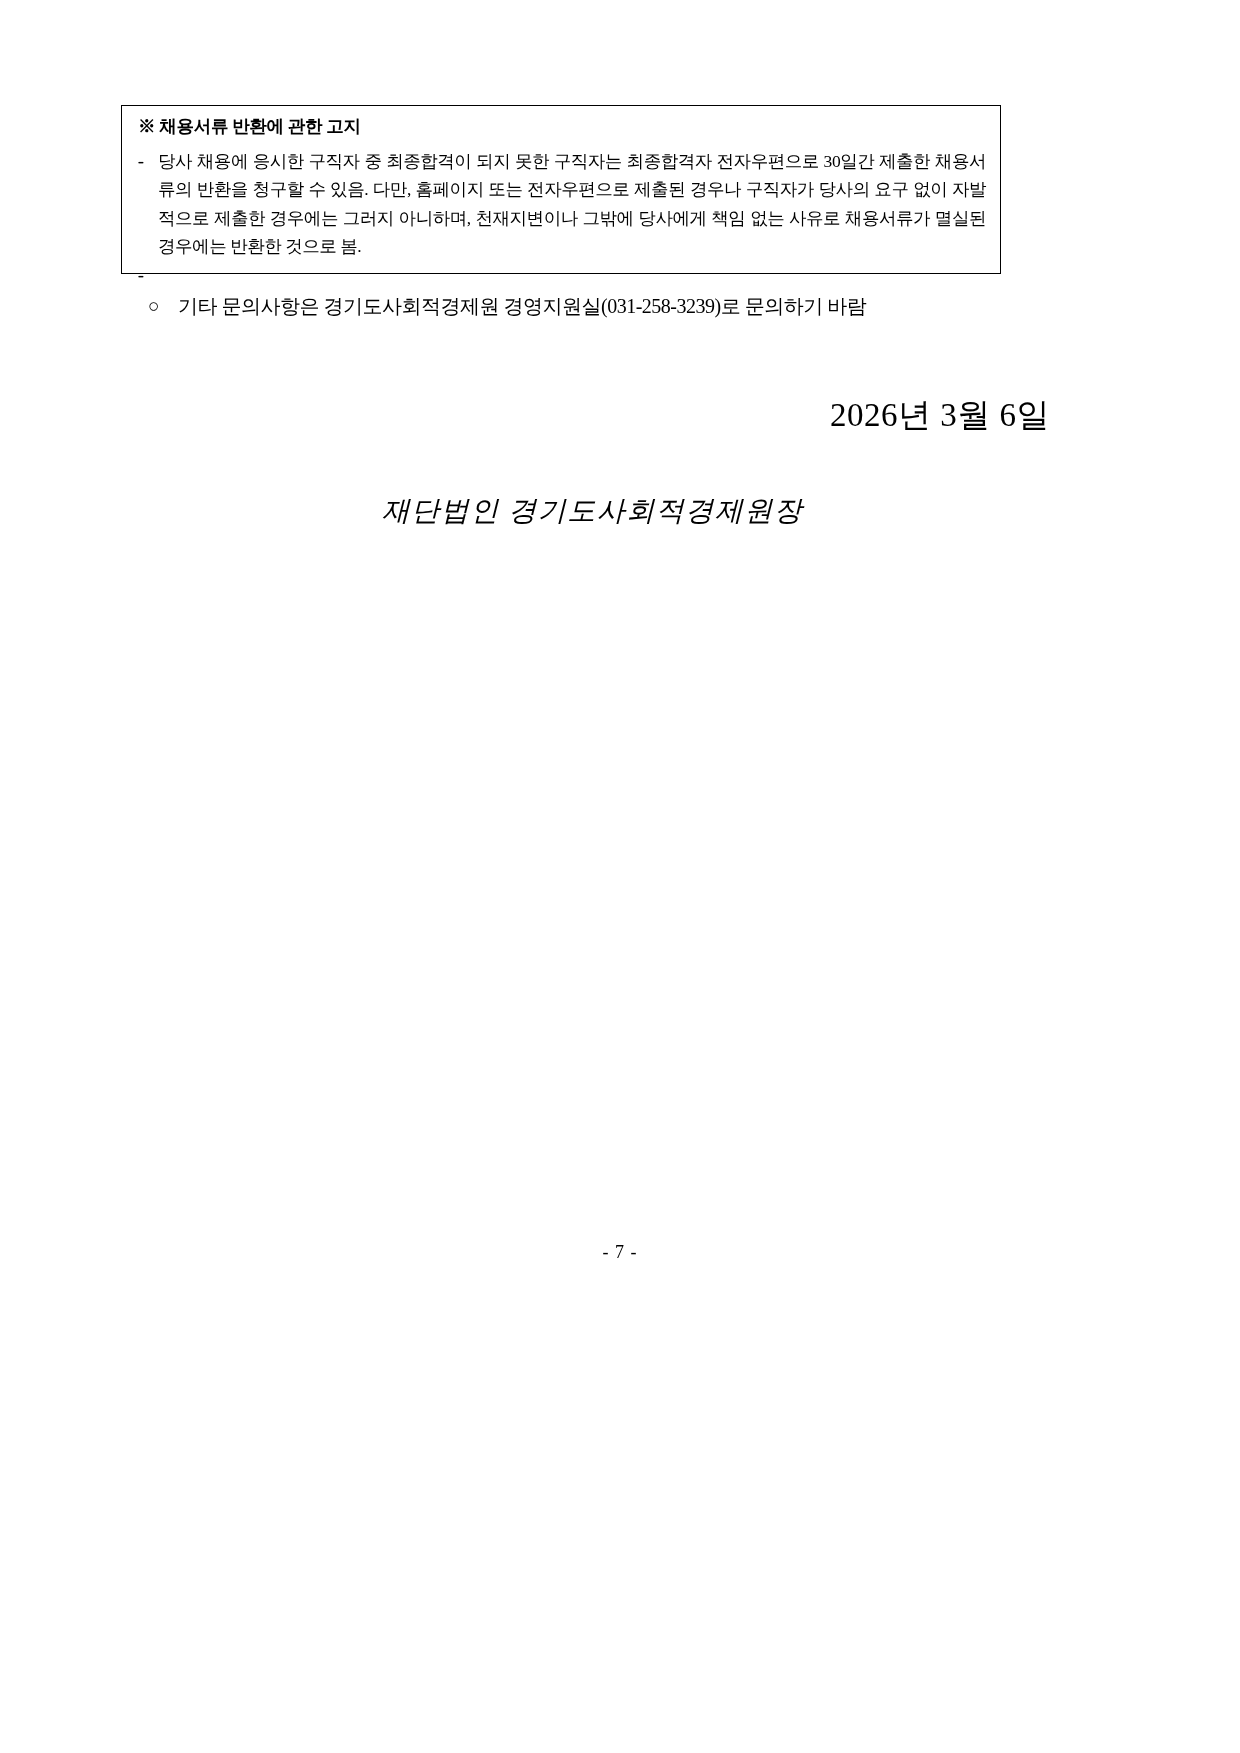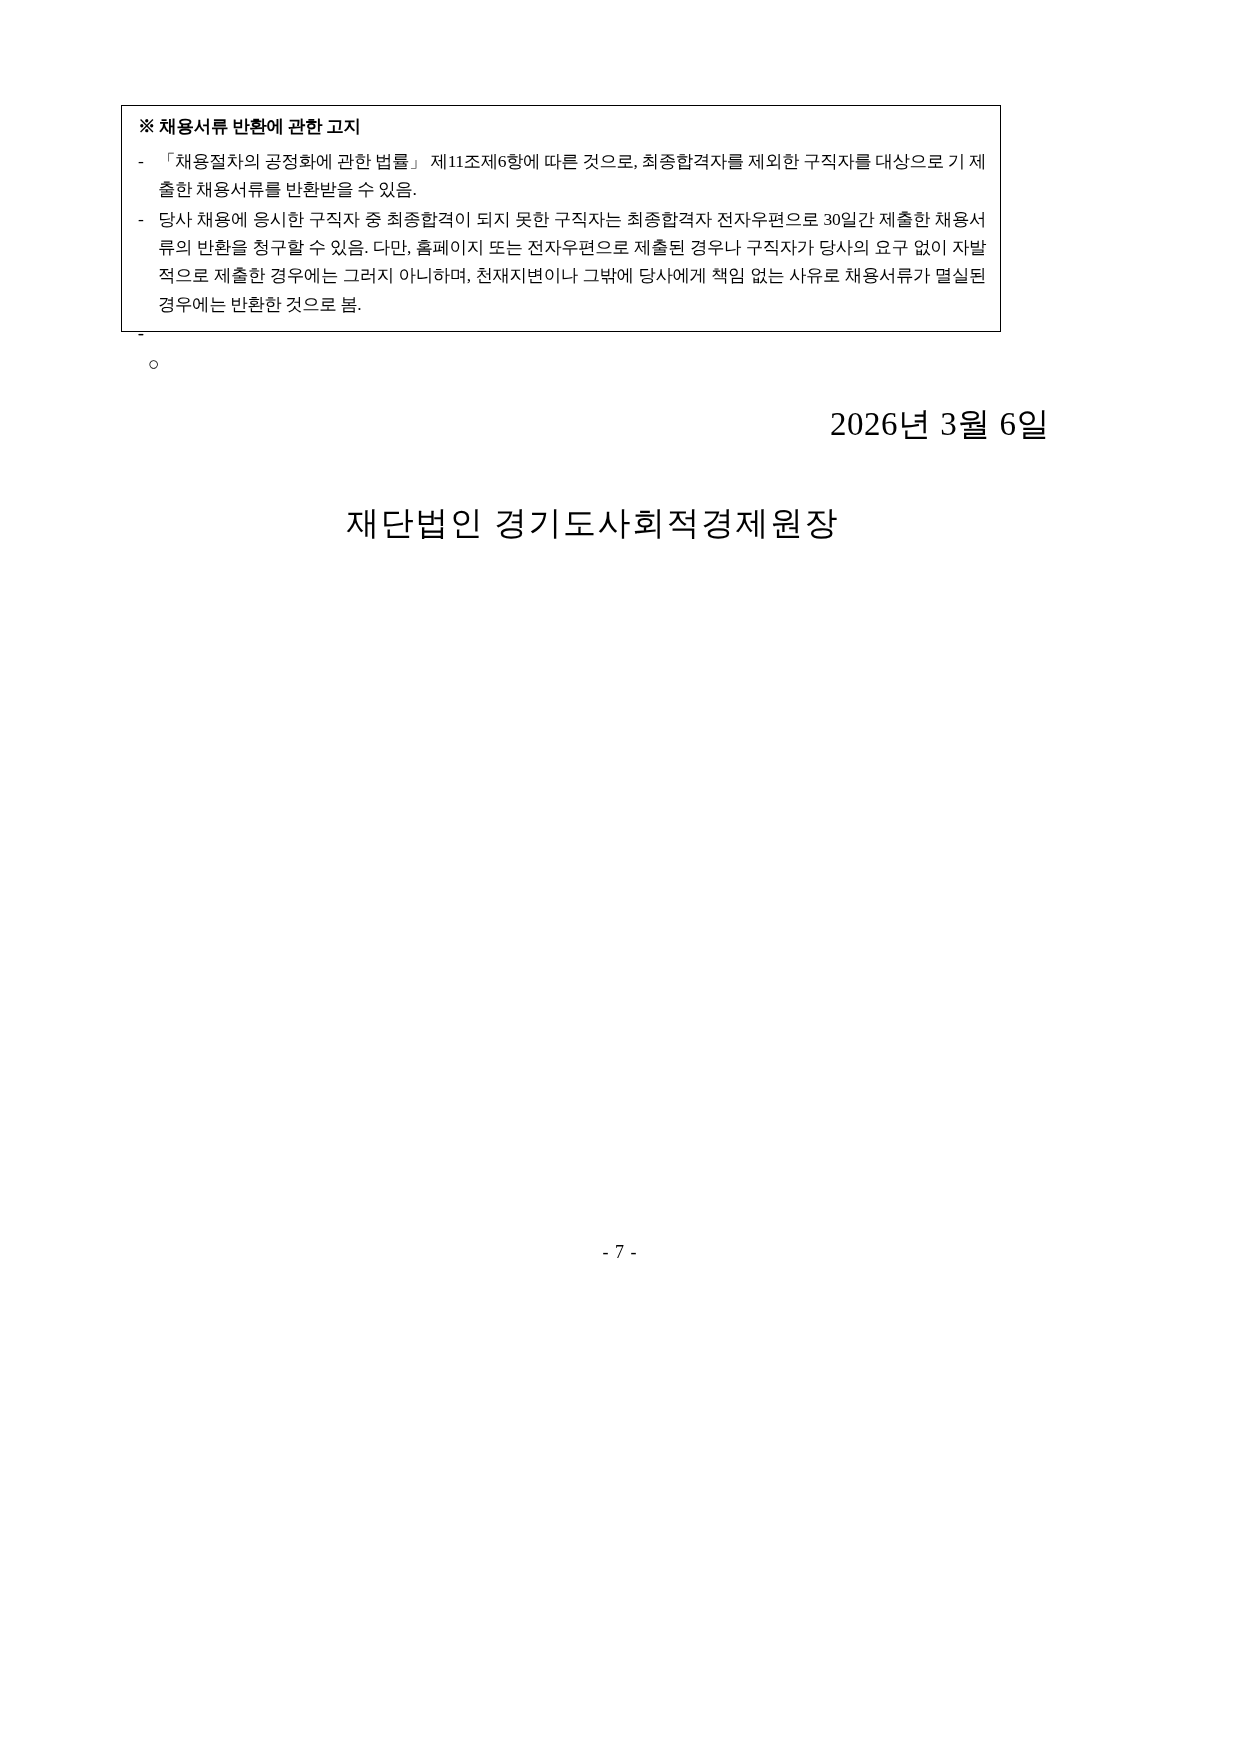--- a/index.html
+++ b/index.html
@@ -80,24 +80,25 @@
   
   .doc-date {
     text-align: right;
     font-size: 33px;
     letter-spacing: 0.5px;
     margin: 70px 0 0 0;
     padding-right: 70px;
   }
   .doc-signature {
     text-align: center;
-    font-size: 33px;
+    font-size: 28px;
     letter-spacing: 1.5px;
     margin: 54px 0 0 0;
     padding-right: 55px;
+    font-style: italic;
   }
 
   
   .page-number {
     position: absolute;
     left: 0;
     right: 0;
     bottom: 84px;
     text-align: center;
     font-size: 18px;
@@ -107,37 +108,37 @@
 </head>
 <body>
 
 <div class="page">
 
   <div class="notice-box">
     <div class="notice-title">※ 채용서류 반환에 관한 고지</div>
     <ul class="notice-list">
       <li>
         <span class="dash">-</span>
-        <span>「채용절차의 공정화에 관한 법률」 제11조제6항에 따른 것으로, 최종합격자를 제외한 구직자를 대상으로 기 제출한 채용서류를 반환받을 수 있음.</span>
       </li>
       <li>
         <span class="dash">-</span>
         <span>당사 채용에 응시한 구직자 중 최종합격이 되지 못한 구직자는 최종합격자 전자우편으로 30일간 제출한 채용서류의 반환을 청구할 수 있음. 다만, 홈페이지 또는 전자우편으로 제출된 경우나 구직자가 당사의 요구 없이 자발적으로 제출한 경우에는 그러지 아니하며, 천재지변이나 그밖에 당사에게 책임 없는 사유로 채용서류가 멸실된 경우에는 반환한 것으로 봄.</span>
       </li>
       <li>
         <span class="dash">-</span>
       </li>
       <li>
         <span class="dash">-</span>
       </li>
     </ul>
   </div>
 
   <div class="circle-item">
     <span class="circ">○</span>
+    <span>기타 문의사항은 경기도사회적경제원 경영지원실(031-258-3239)로 문의하기 바람</span>
   </div>
 
   <div class="doc-date">2026년 3월 6일</div>
 
   <div class="doc-signature">재단법인  경기도사회적경제원장</div>
 
   <div class="page-number">- 7 -</div>
 
 </div>
 

